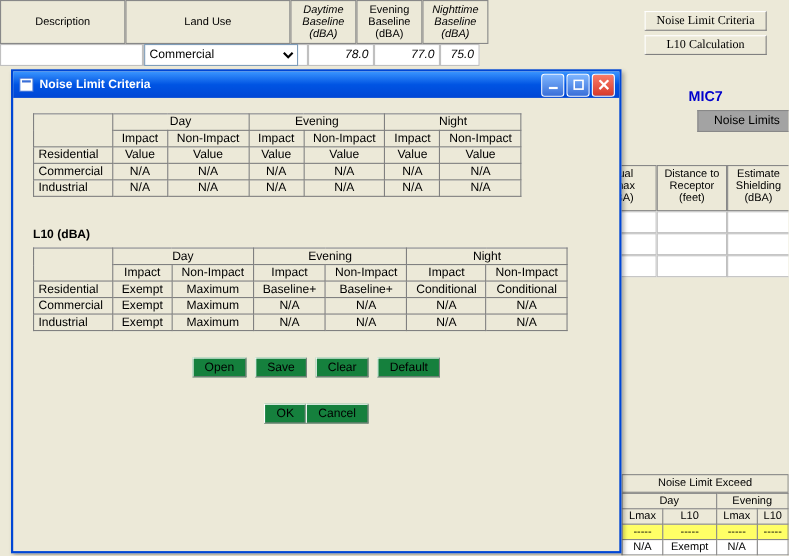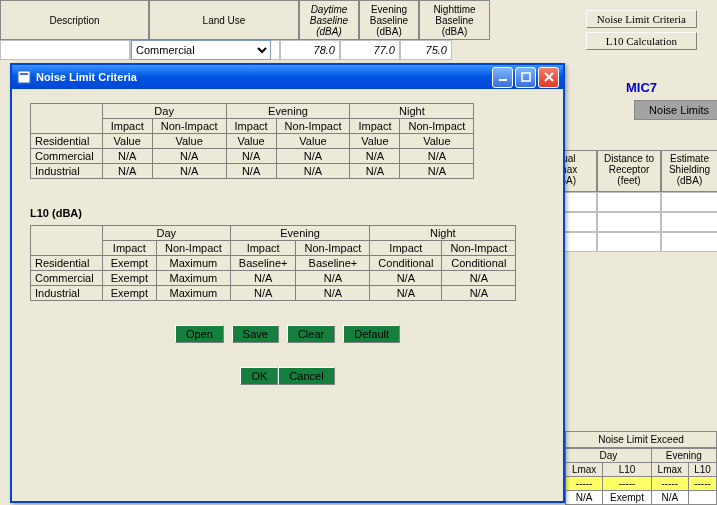--- a/index.html
+++ b/index.html
@@ -111,42 +111,42 @@
   .top-headers .h { border:1px solid #888; padding:2px 4px; text-align:center; font-size:10px; display:flex; align-items:center; justify-content:center; background:#ece9d8;}
   .top-row2 { position:absolute; left:0; top:40px; display:flex; }
   .top-row2 .c { border:1px solid #c0c0c0; background:#fff; height:20px; padding:2px 4px; font-size:11px; display:flex; align-items:center; }
   .top-row2 .c.num { justify-content:flex-end;font-style:italic; }
 </style>
 </head>
 <body>
 
 <div class="bg-layer">
   <div class="top-headers">
-    <div class="h" style="width:149px;height:40px;">Description</div>
+    <div class="h" style="width:114px;height:40px;">Description</div>
     <div class="h" style="width:150px;height:40px;">Land Use</div>
     <div class="h" style="width:60px;height:40px;white-space:pre-line;font-style:italic;">Daytime
 Baseline
 (dBA)</div>
     <div class="h" style="width:60px;height:40px;white-space:pre-line;">Evening
 Baseline
 (dBA)</div>
-    <div class="h" style="width:71px;height:40px;white-space:pre-line;">Nighttime
+    <div class="h" style="width:60px;height:40px;white-space:pre-line;font-style:italic;">Nighttime
 Baseline
 (dBA)</div>
   </div>
   <div class="top-row2">
     <div class="c" style="width:130px;"></div>
     <div class="c" style="width:150px;padding:0;">
       <select class="bg-select">
         <option>Commercial</option>
       </select>
     </div>
     <div class="c num" style="width:60px;">78.0</div>
     <div class="c num" style="width:60px;">77.0</div>
-    <div class="c num" style="width:52px;">75.0</div>
+    <div class="c num" style="width:36px;">75.0</div>
   </div>
 
   <div class="right-buttons">
     <button class="btn">Noise Limit Criteria</button>
     <button class="btn">L10 Calculation</button>
   </div>
 
   <div class="mic-label">MIC7</div>
   <div class="tab-stub">Noise Limits</div>
 

